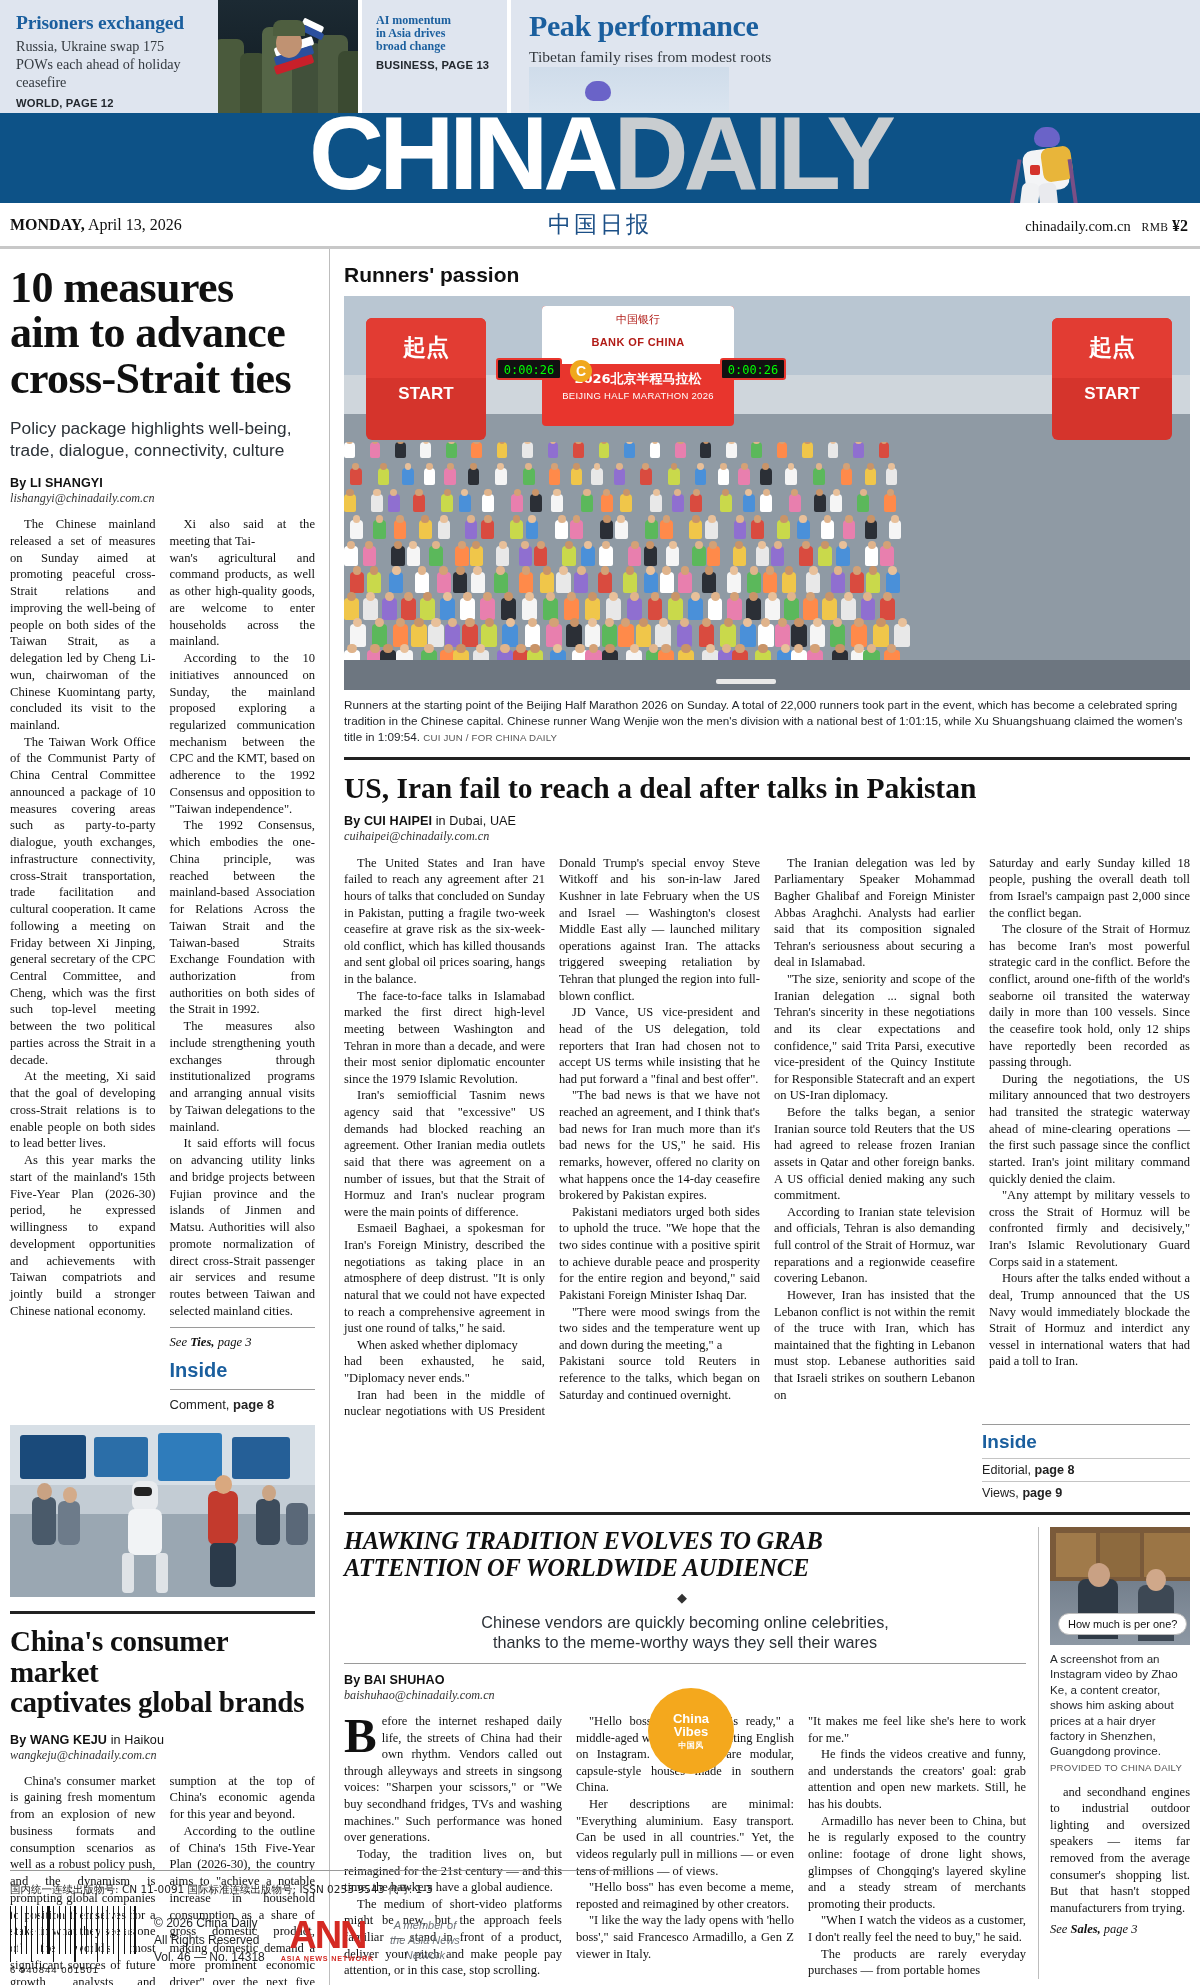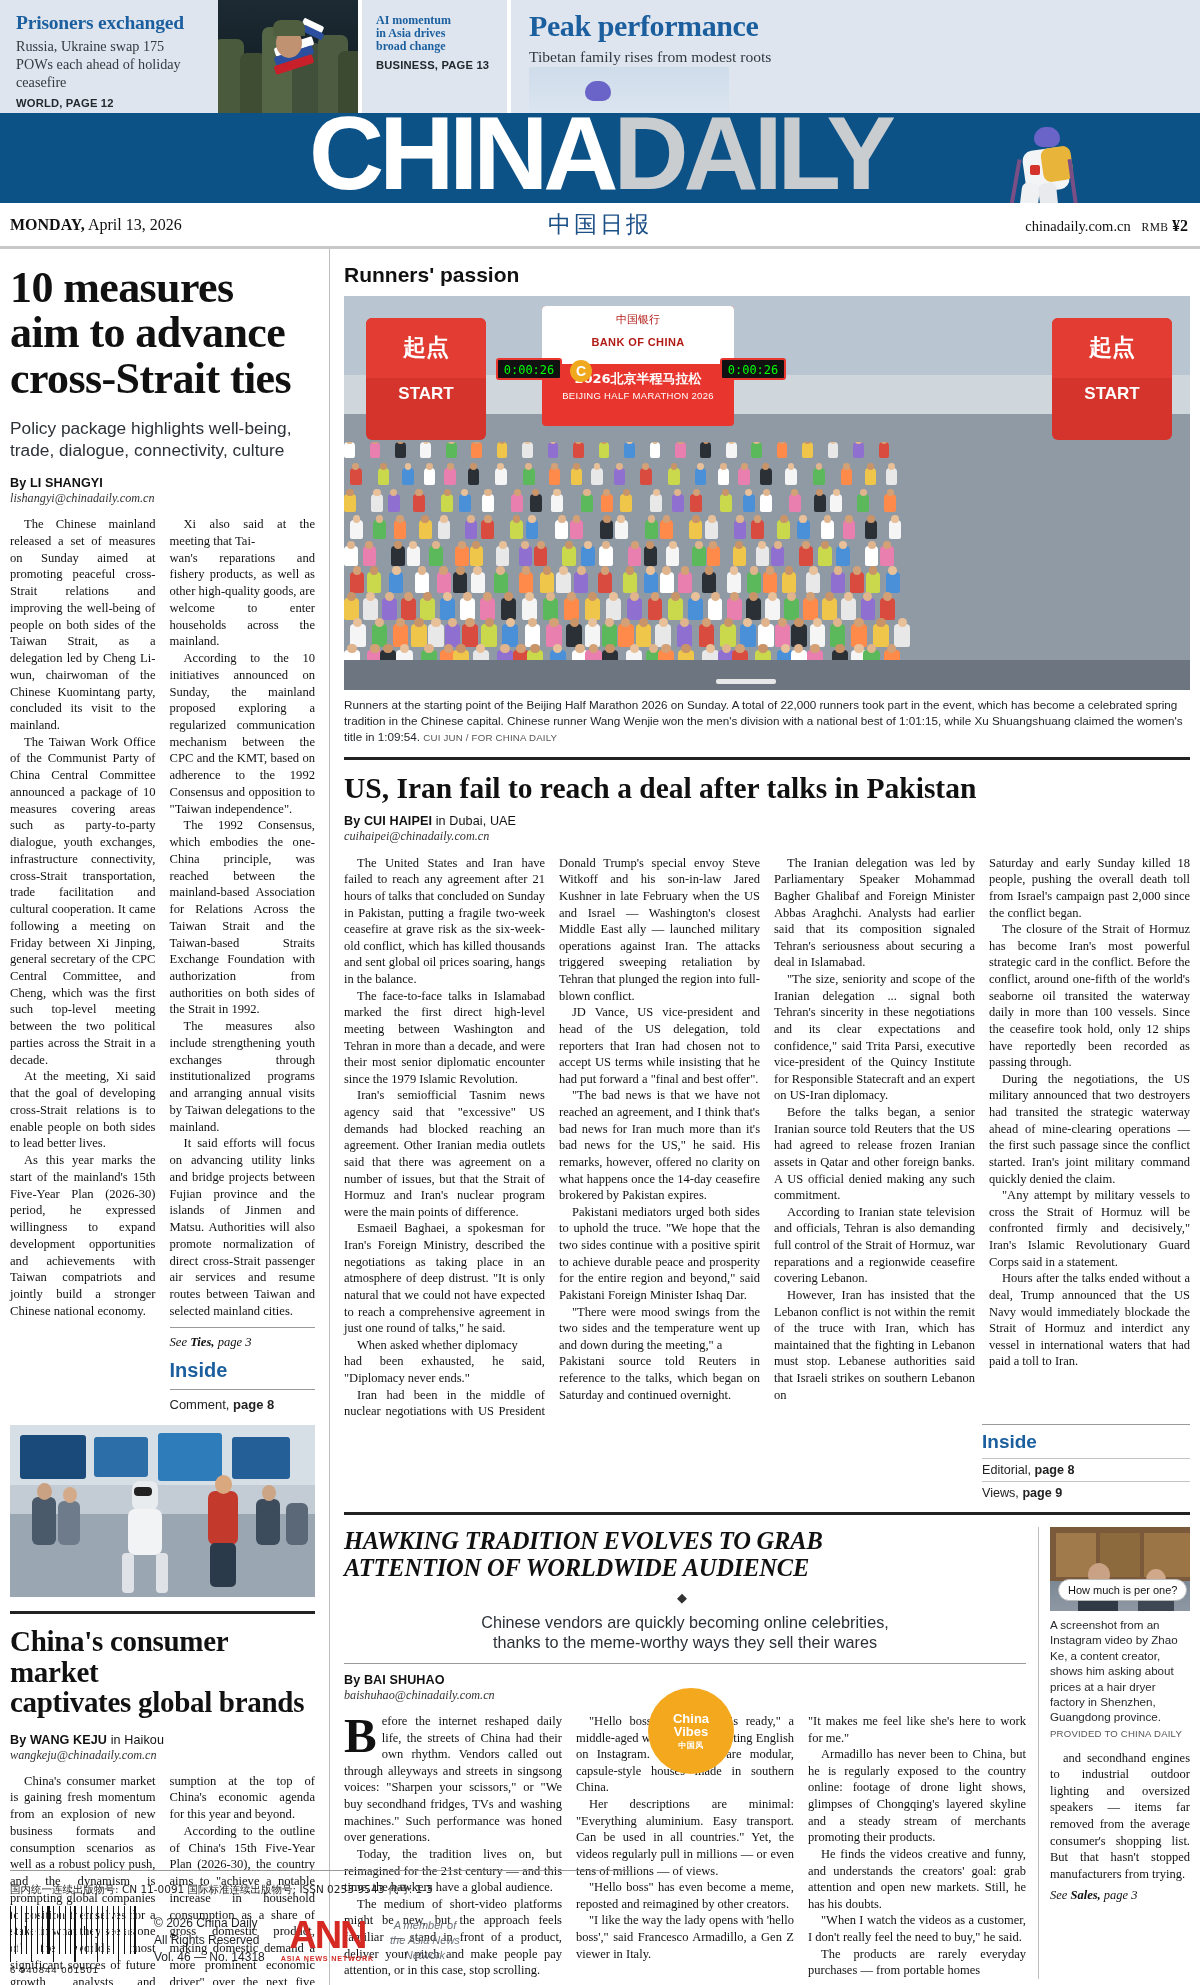--- a/index.html
+++ b/index.html
@@ -125,21 +125,21 @@
   .feat-deck { font-family:"Liberation Sans", sans-serif; font-size:16.2px; line-height:1.27;
                color:#2b3137; text-align:center; padding:0 20px; }
   .feat-deck2 { border-bottom:1px solid #9a9a9a; padding-bottom:10px; }
   .threecol { column-count:3; column-gap:14px; margin-top:10px; }
   .threecol p { font-family:"Liberation Serif", serif; font-size:12.5px; line-height:1.33;
                 text-align:justify; margin:0; text-indent:13px; hyphens:auto; }
   .dropcap-p { text-indent:0 !important; }
   .dropcap { float:left; font-family:"Liberation Serif", serif; font-weight:bold;
              font-size:49px; line-height:0.78; padding:4px 5px 0 0; }
 
-  .side-photo { width:100%; height:84px; background:linear-gradient(#8fa0b4,#c5ced8);
+  .side-photo { width:100%; height:118px; background:linear-gradient(#8fa0b4,#c5ced8);
                 position:relative; overflow:hidden;text-decoration:underline; }
   .bubble { position:absolute; left:8px; bottom:10px; background:#fff; border-radius:11px;
             padding:4px 9px; font-family:"Liberation Sans", sans-serif; font-size:11px; color:#111;
             border:1px solid #bbb; }
 
   
   .vibes { width:86px; height:86px; border-radius:50%; background:#f4a81d;
            display:flex; flex-direction:column; align-items:center; justify-content:center;
            color:#fff; font-family:"Liberation Sans", sans-serif; font-weight:bold;
            line-height:1.05; text-align:center; }
@@ -258,21 +258,21 @@
 
       <div class="byline">By LI SHANGYI</div>
       <div class="byline-mail">lishangyi@chinadaily.com.cn</div>
 
       <div class="twocol">
         <p class="first">The Chinese mainland released a set of measures on Sunday aimed at promoting peaceful cross-Strait relations and improving the well-being of people on both sides of the Taiwan Strait, as a delegation led by Cheng Li-wun, chairwoman of the Chinese Kuomintang party, concluded its visit to the mainland.</p>
         <p>The Taiwan Work Office of the Communist Party of China Central Committee announced a package of 10 measures covering areas such as party-to-party dialogue, youth exchanges, infrastructure connectivity, cross-Strait transportation, trade facilitation and cultural cooperation. It came following a meeting on Friday between Xi Jinping, general secretary of the CPC Central Committee, and Cheng, which was the first such top-level meeting between the two political parties across the Strait in a decade.</p>
         <p>At the meeting, Xi said that the goal of developing cross-Strait relations is to enable people on both sides to lead better lives.</p>
         <p>As this year marks the start of the mainland's 15th Five-Year Plan (2026-30) period, he expressed willingness to expand development opportunities and achievements with Taiwan compatriots and jointly build a stronger Chinese national economy.</p>
         <p>Xi also said at the meeting that Tai-</p>
-        <p style="text-indent:0">wan's reparations and fishery products, as well as other high-quality goods, are welcome to enter households across the mainland.</p>
+        <p style="text-indent:0">wan's agricultural and command products, as well as other high-quality goods, are welcome to enter households across the mainland.</p>
         <p>According to the 10 initiatives announced on Sunday, the mainland proposed exploring a regularized communication mechanism between the CPC and the KMT, based on adherence to the 1992 Consensus and opposition to "Taiwan independence".</p>
         <p>The 1992 Consensus, which embodies the one-China principle, was reached between the mainland-based Association for Relations Across the Taiwan Strait and the Taiwan-based Straits Exchange Foundation with authorization from authorities on both sides of the Strait in 1992.</p>
         <p>The measures also include strengthening youth exchanges through institutionalized programs and arranging annual visits by Taiwan delegations to the mainland.</p>
         <p>It said efforts will focus on advancing utility links and bridge projects between Fujian province and the islands of Jinmen and Matsu. Authorities will also promote normalization of direct cross-Strait passenger air services and resume routes between Taiwan and selected mainland cities.</p>
       </div>
 
       <div style="display:flex; gap:14px;">
         <div style="width:50%"></div>
         <div style="width:50%">
           <div class="seeline">
@@ -910,22 +910,22 @@
             <p class="dropcap-p">
               <span class="dropcap">B</span><span>efore the internet reshaped daily life, the streets of China had their own rhythm. Vendors called out through alleyways and streets in singsong voices: "Sharpen your scissors," or "We buy secondhand fridges, TVs and washing machines." Such performance was honed over generations.</span>
             </p>
             <p>Today, the tradition lives on, but reimagined for the 21st century — and this time, the hawkers have a global audience.</p>
             <p>The medium of short-video platforms might be new, but the approach feels familiar — stand in front of a product, deliver your pitch and make people pay attention, or in this case, stop scrolling.</p>
             <p>"Hello boss, your house is ready," a middle-aged woman said in halting English on Instagram. Behind her are modular, capsule-style houses made in southern China.</p>
             <p>Her descriptions are minimal: "Everything aluminium. Easy transport. Can be used in all countries." Yet, the videos regularly pull in millions — or even tens of millions — of views.</p>
             <p>"Hello boss" has even become a meme, reposted and reimagined by other creators.</p>
             <p>"I like the way the lady opens with 'hello boss'," said Francesco Armadillo, a Gen Z viewer in Italy.</p>
             <p style="text-indent:0">"It makes me feel like she's here to work for me."</p>
+            <p>He finds the videos creative and funny, and understands the creators' goal: grab attention and open new markets. Still, he has his doubts.</p>
             <p>Armadillo has never been to China, but he is regularly exposed to the country online: footage of drone light shows, glimpses of Chongqing's layered skyline and a steady stream of merchants promoting their products.</p>
-            <p>He finds the videos creative and funny, and understands the creators' goal: grab attention and open new markets. Still, he has his doubts.</p>
             <p>"When I watch the videos as a customer, I don't really feel the need to buy," he said.</p>
             <p>The products are rarely everyday purchases — from portable homes</p>
           </div>
 
           <div style="position:absolute;left:648px;top:1688px;">
             <div class="vibes">
               <div class="v1">China</div>
               <div class="v1">Vibes</div>
               <div class="v2">中国风</div>
             </div>

